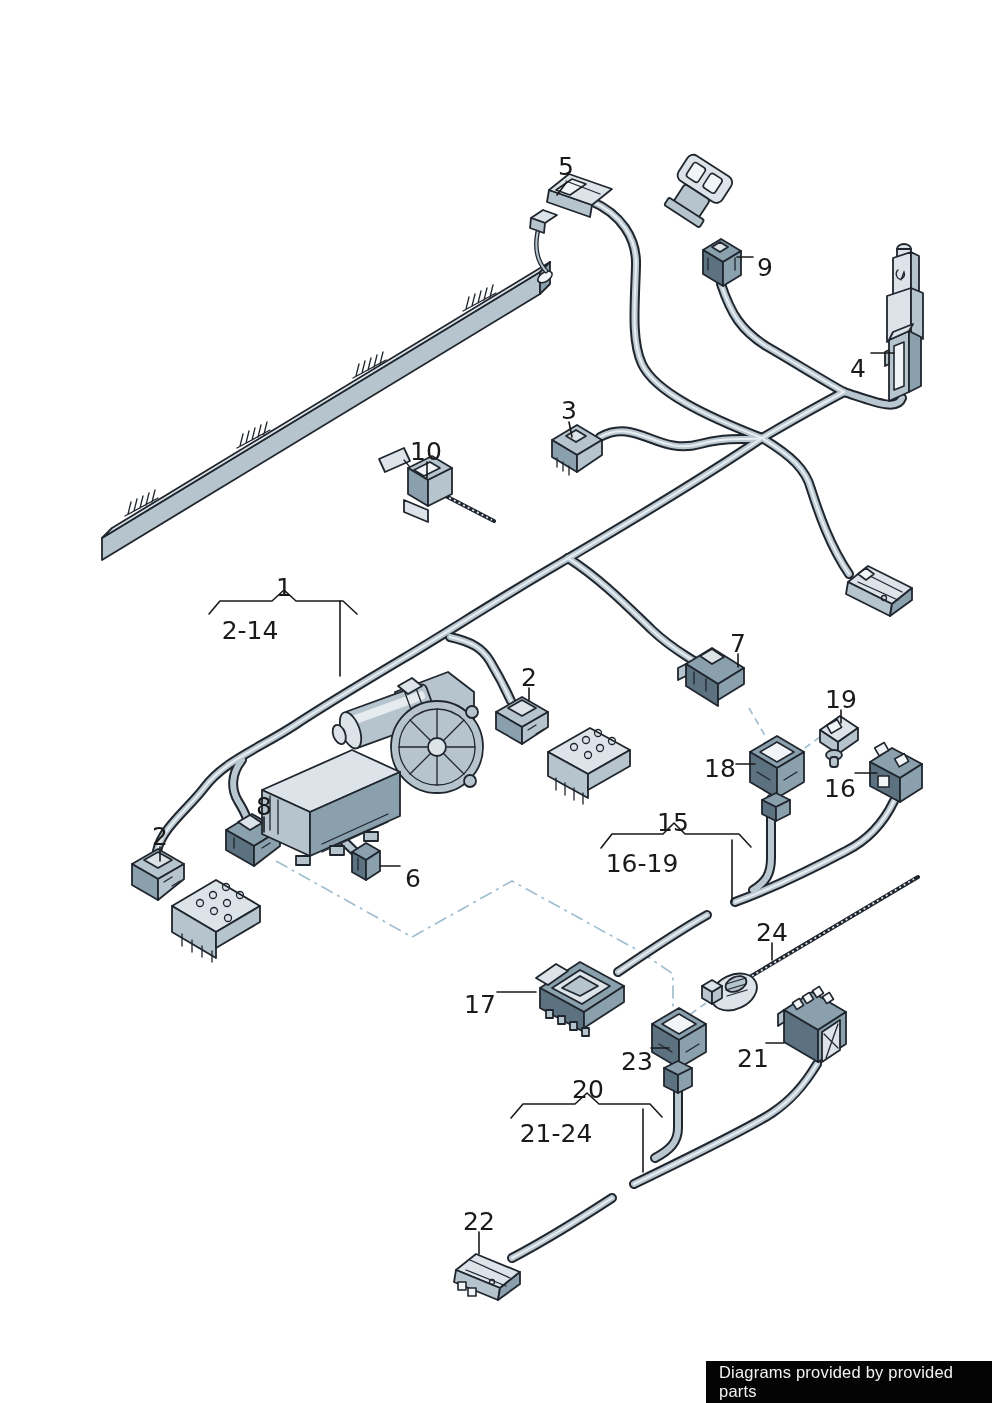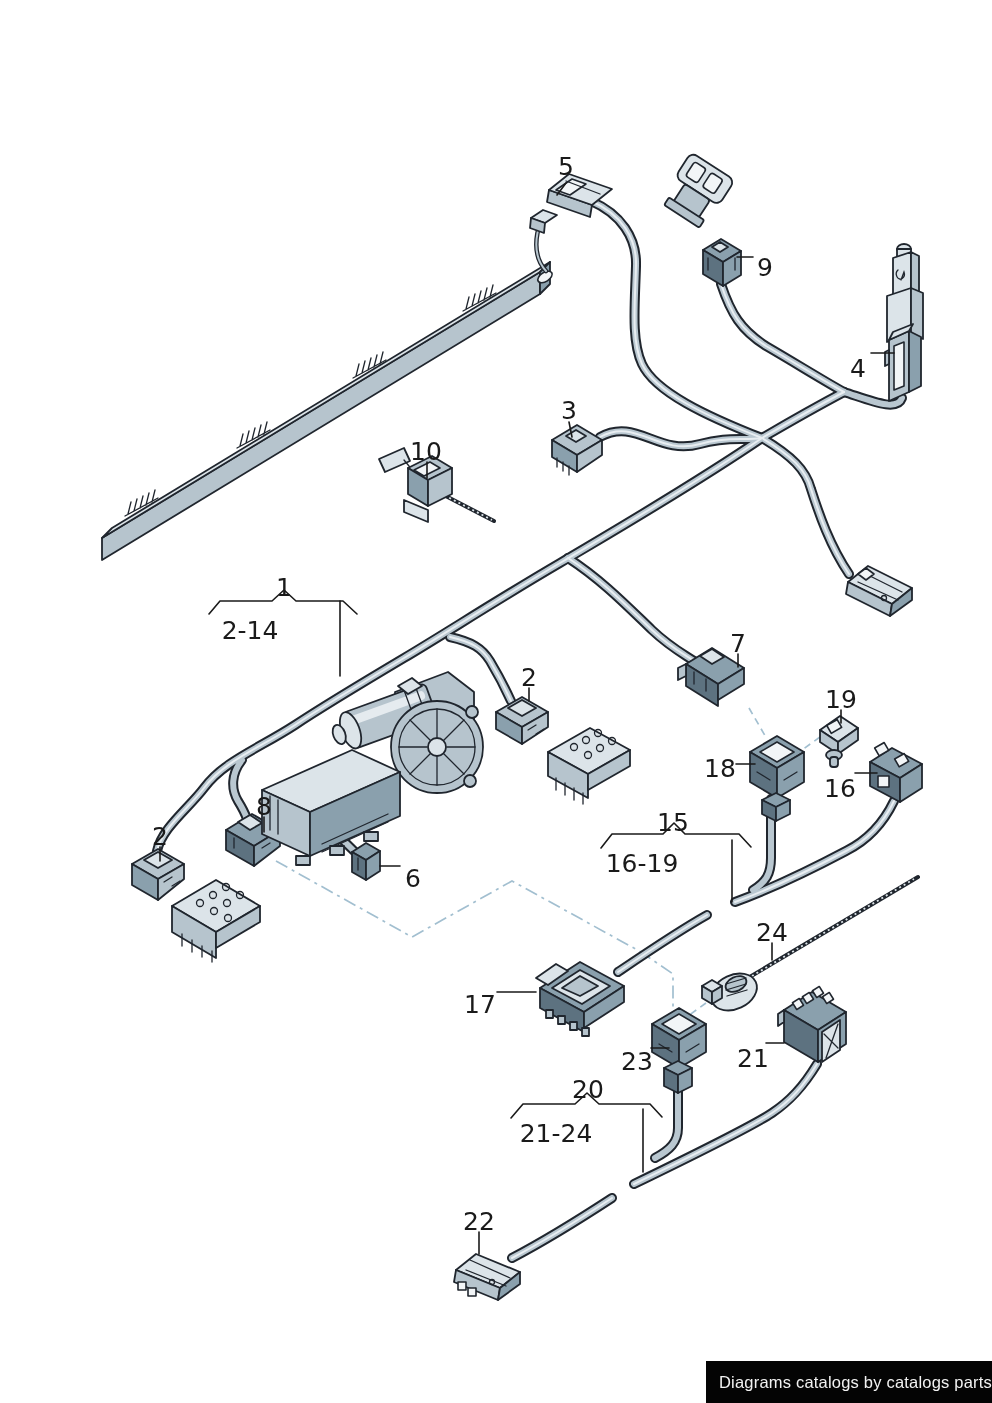--- a/index.html
+++ b/index.html
@@ -474,15 +474,15 @@
       <text class="lbl" x="588" y="1098">20</text>
       <text class="lbl" x="556" y="1142">21-24</text>
     </g>
 
     <path class="leader" d="M 479,1232 L 479,1254"></path>
     <text class="lbl" x="479" y="1230">22</text>
   </g>
 </svg>
 
 <div class="footer">
-  <span>Diagrams catalogs by catalogs parts</span>
+  <span>Diagrams provided by provided parts</span>
 </div>
 </div>
 
 </body></html>

